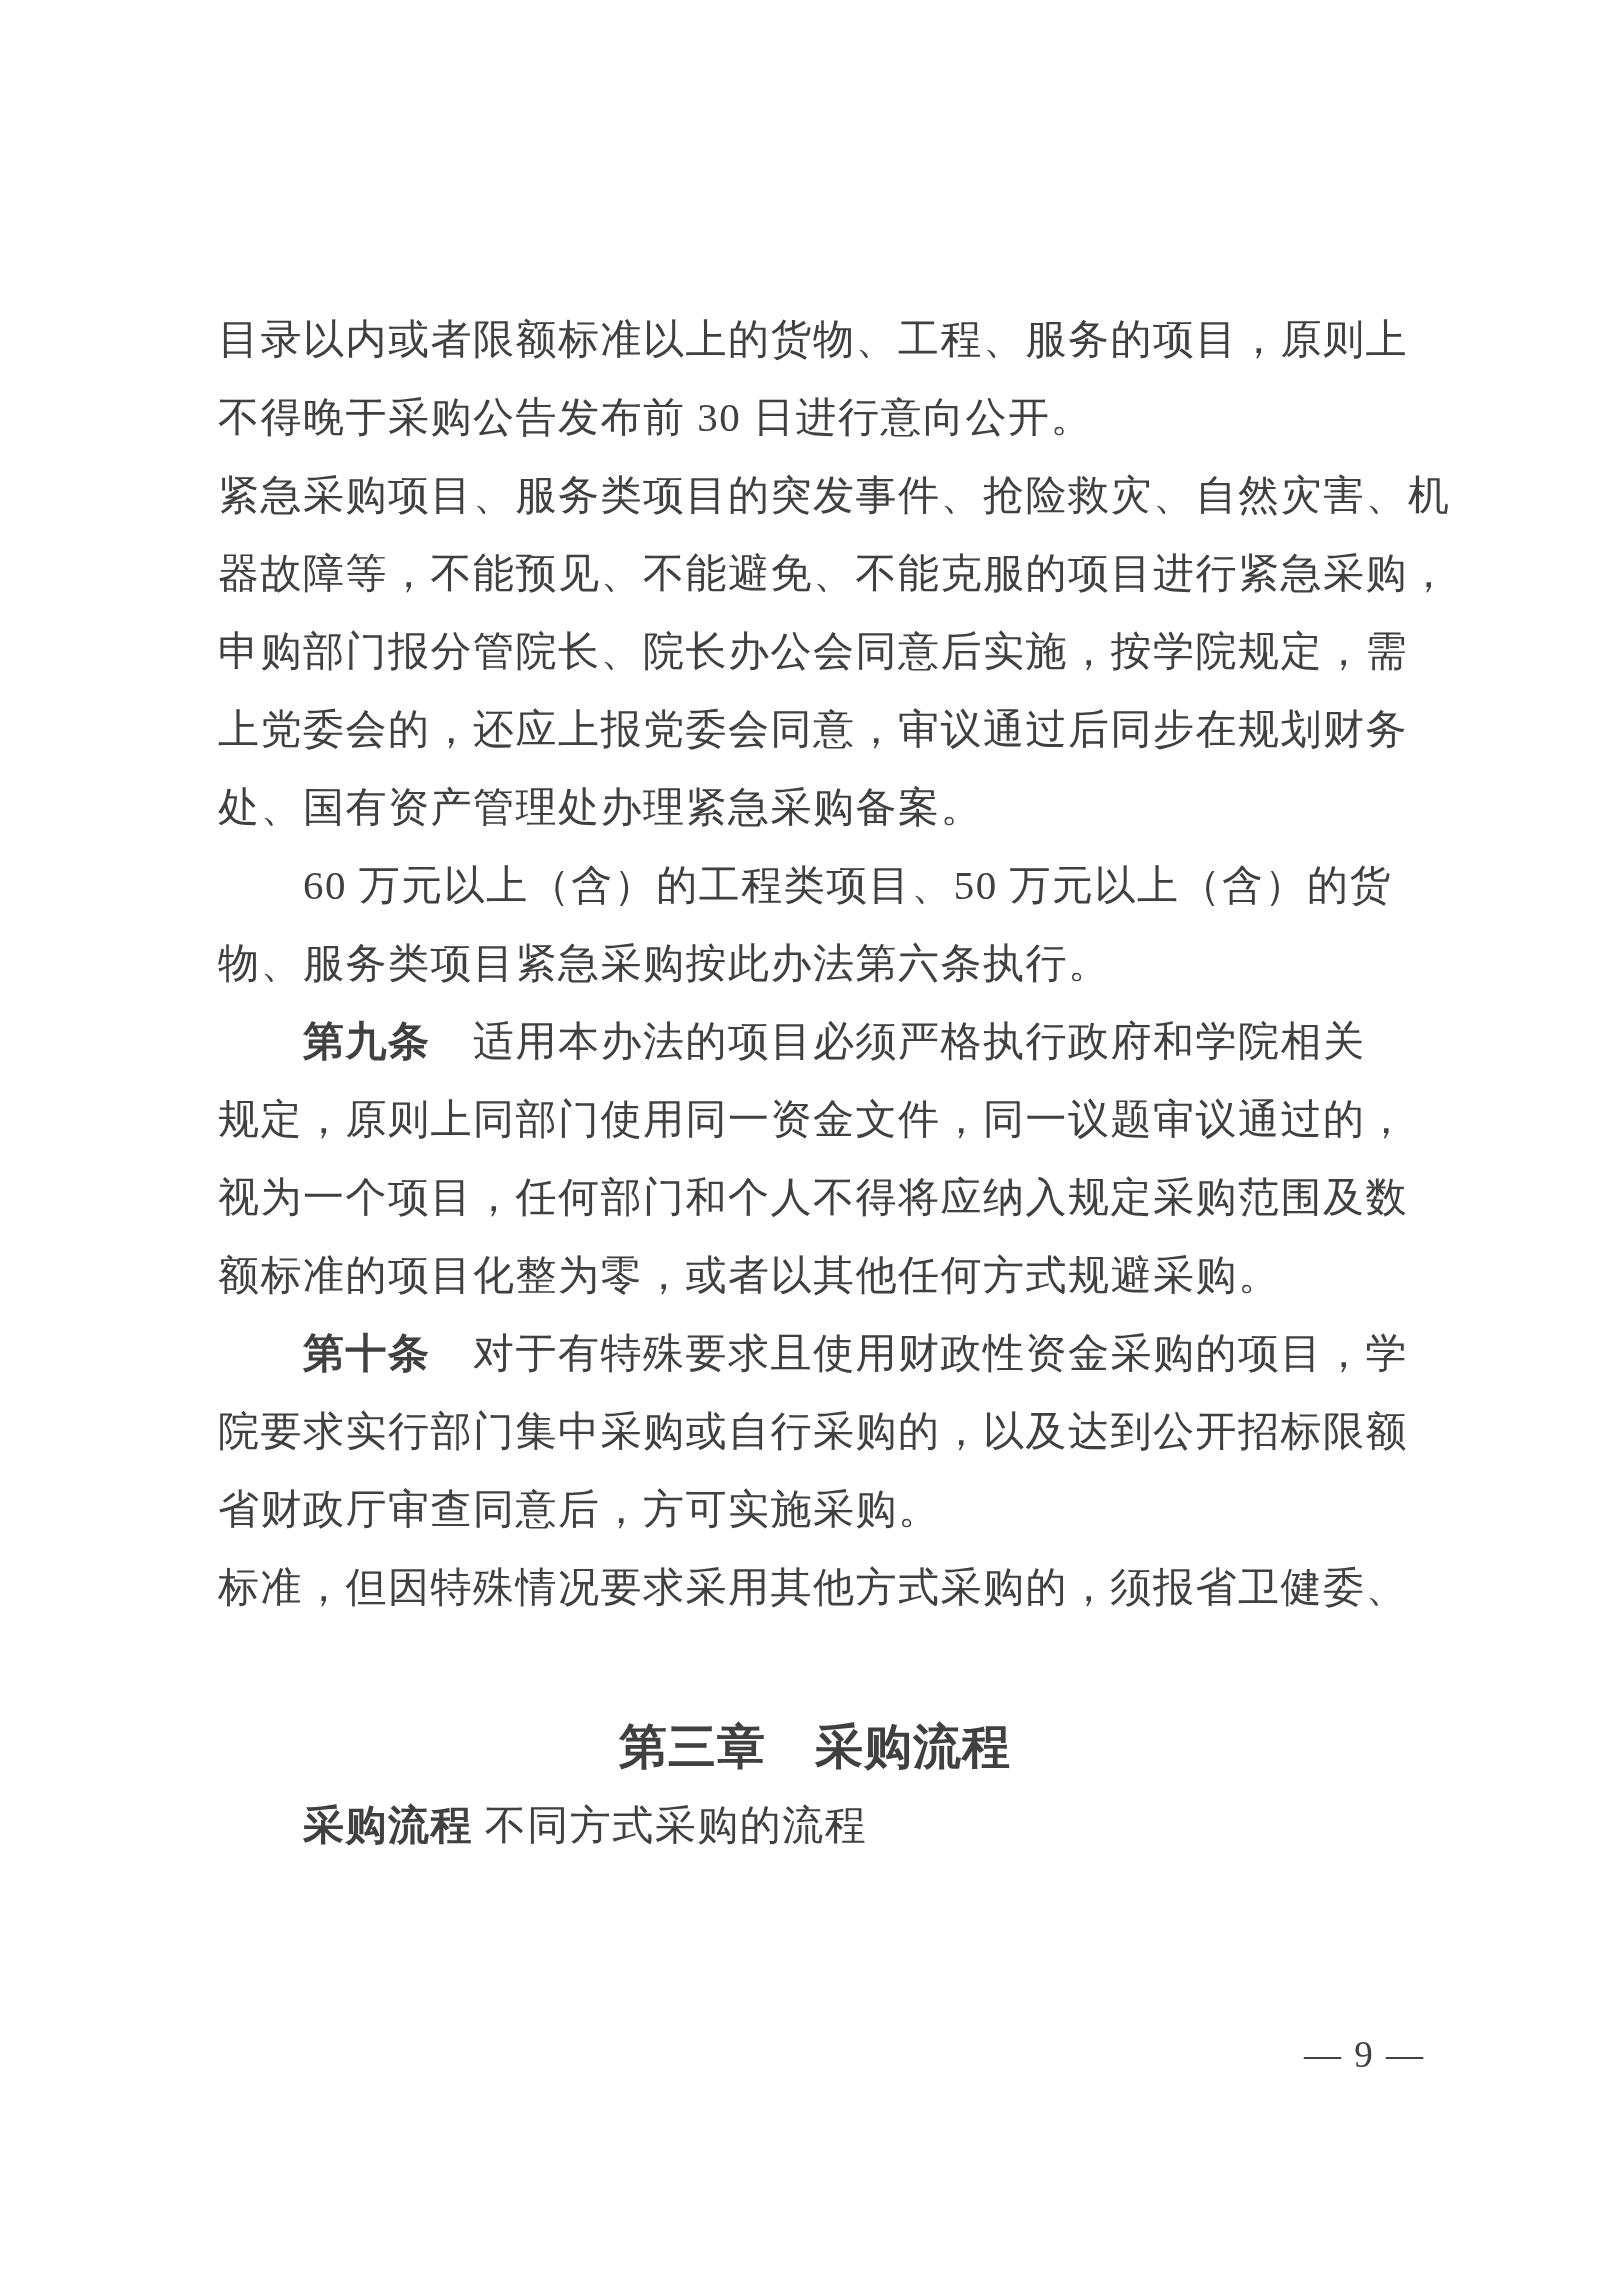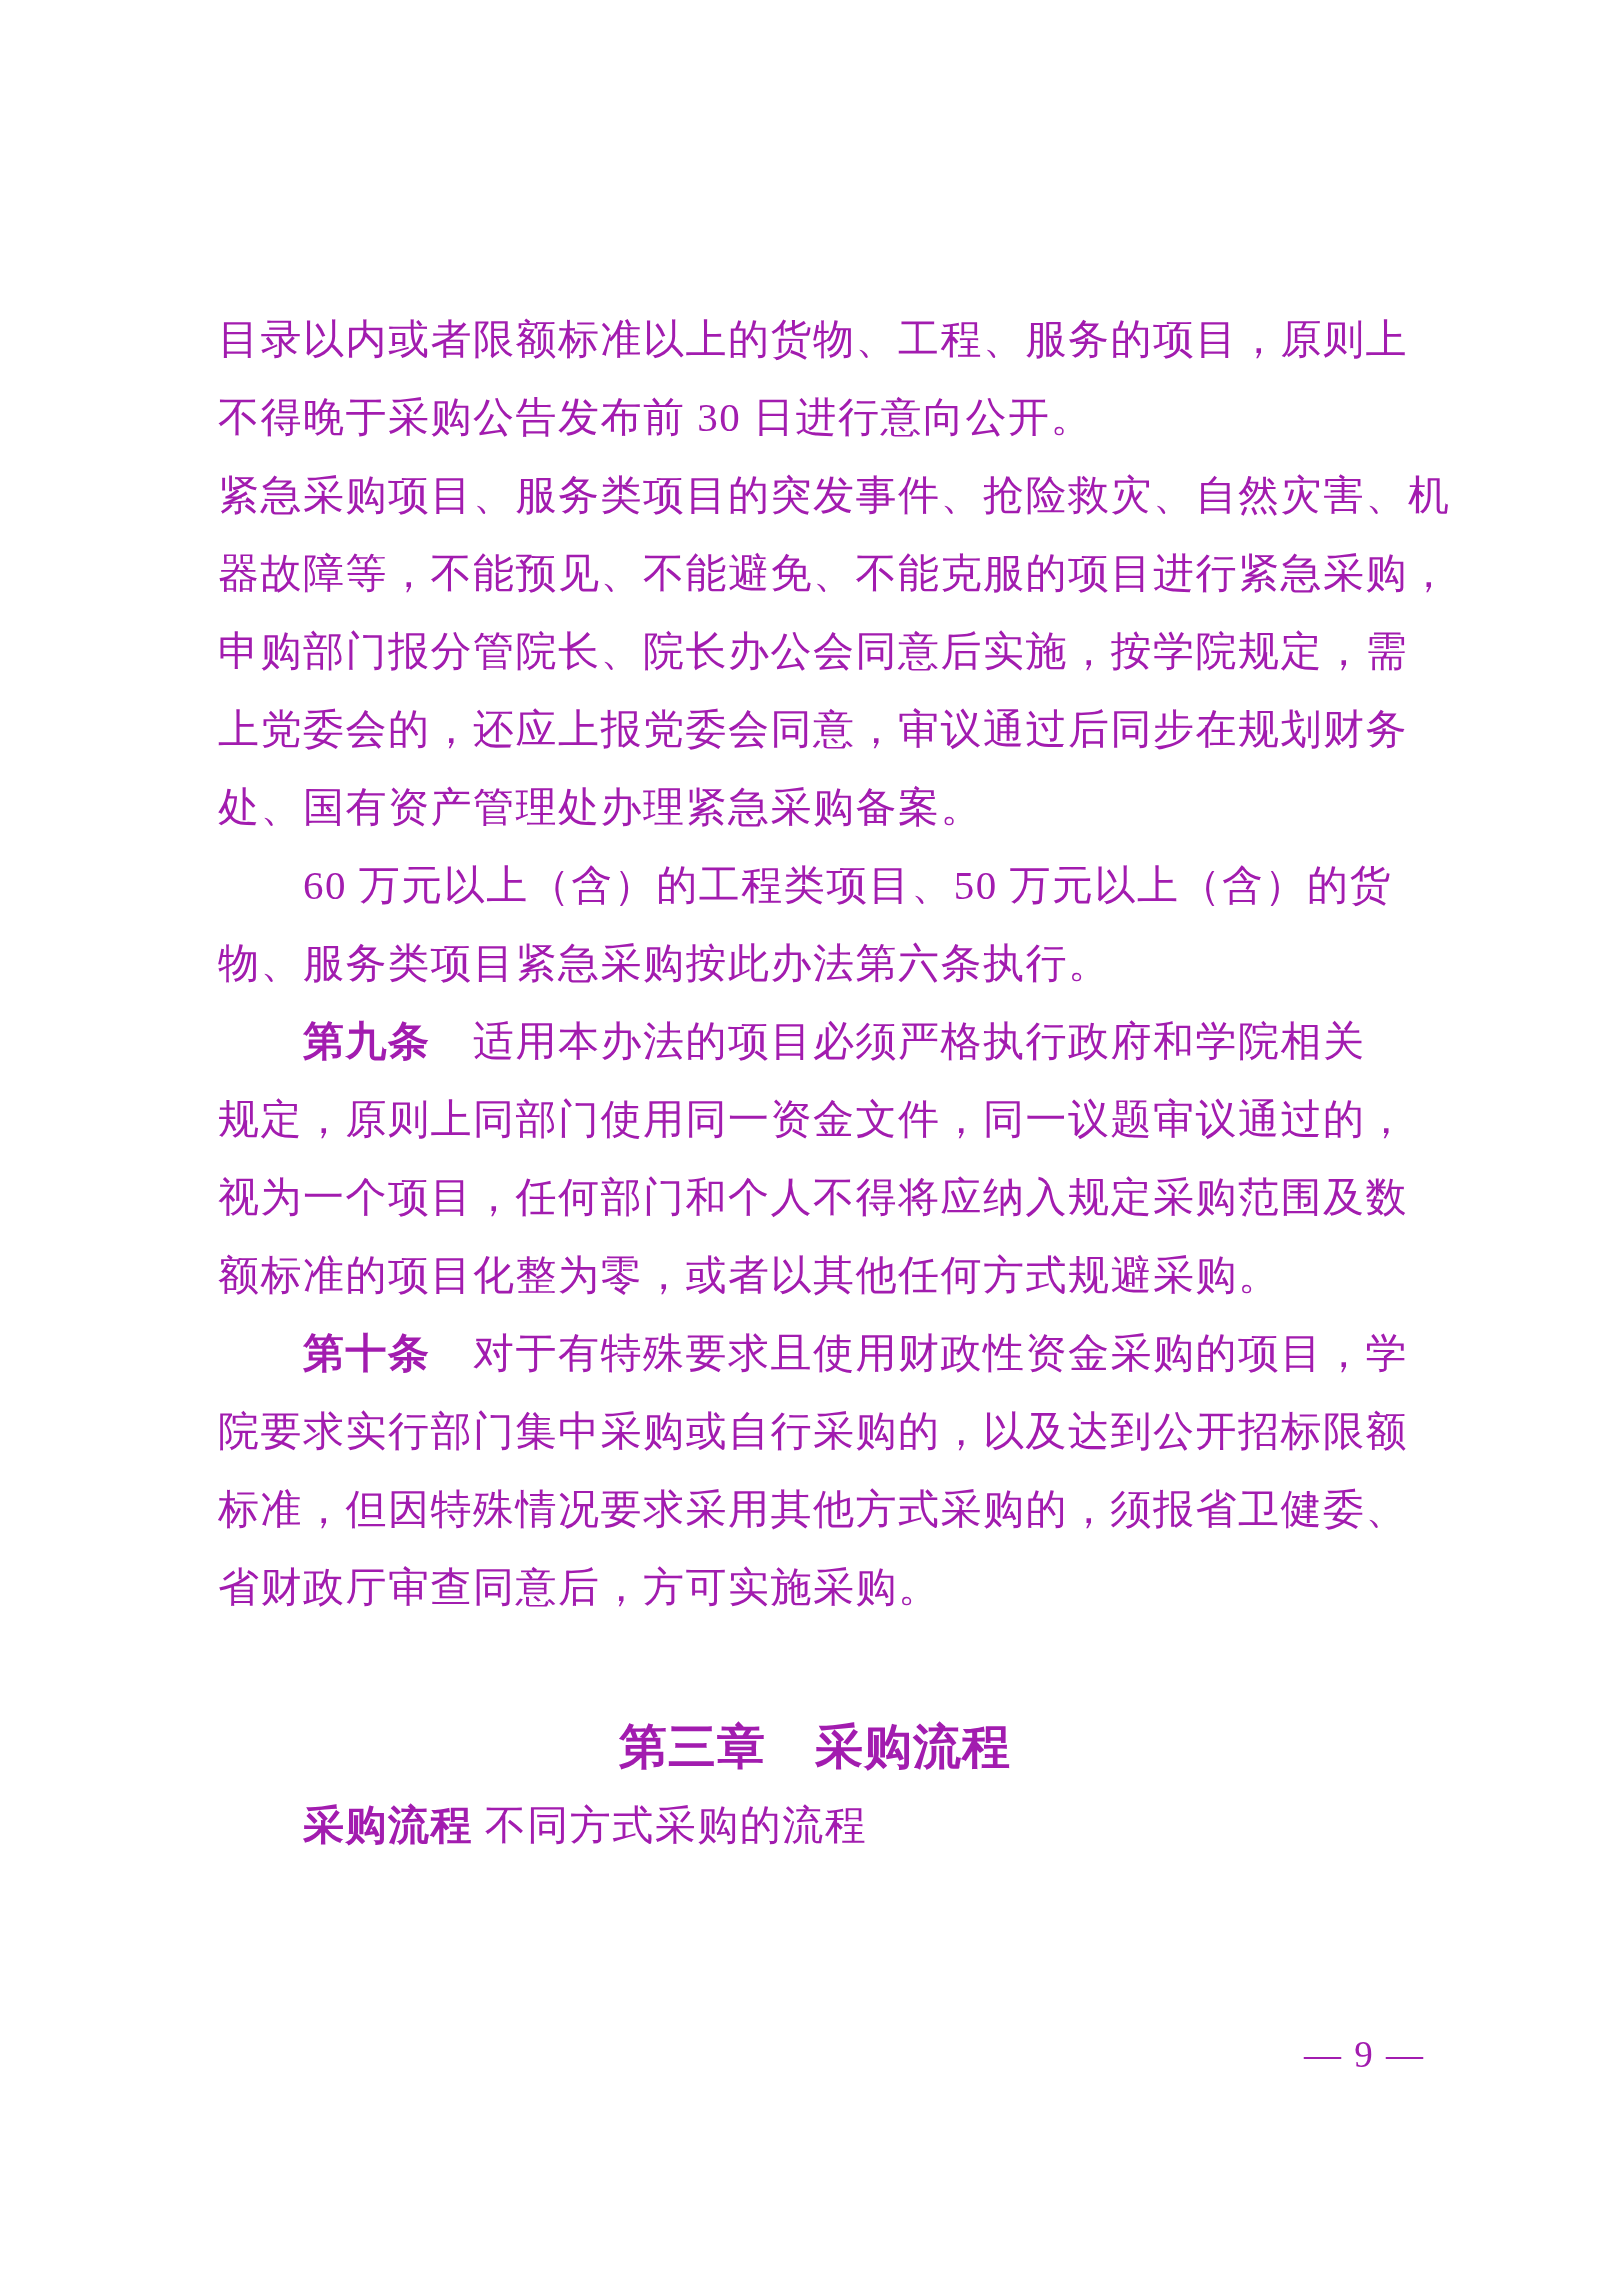--- a/index.html
+++ b/index.html
@@ -8,21 +8,21 @@
     background: #888;
   }
   .page {
     position: relative;
     width: 1621px;
     height: 2293px;
     margin: 0 auto;
     background: #ffffff;
     overflow: hidden;
     font-family: "Liberation Serif", "DejaVu Serif", serif;
-    color: #a21caf;
+    color: #404040;
   }
   .content {
     position: absolute;
     left: 218px;
     top: 300px;
     width: 1194px;
   }
   .line {
     height: 78px;
     line-height: 78px;
@@ -78,22 +78,22 @@
         <div class="line"><span>上党委会的，还应上报党委会同意，审议通过后同步在规划财务</span></div>
         <div class="line"><span>处、国有资产管理处办理紧急采购备案。</span></div>
         <div class="line indent"><span>60 万元以上（含）的工程类项目、50 万元以上（含）的货</span></div>
         <div class="line"><span>物、服务类项目紧急采购按此办法第六条执行。</span></div>
         <div class="line indent"><span class="bold">第九条</span><span>　适用本办法的项目必须严格执行政府和学院相关</span></div>
         <div class="line"><span>规定，原则上同部门使用同一资金文件，同一议题审议通过的，</span></div>
         <div class="line"><span>视为一个项目，任何部门和个人不得将应纳入规定采购范围及数</span></div>
         <div class="line"><span>额标准的项目化整为零，或者以其他任何方式规避采购。</span></div>
         <div class="line indent"><span class="bold">第十条</span><span>　对于有特殊要求且使用财政性资金采购的项目，学</span></div>
         <div class="line"><span>院要求实行部门集中采购或自行采购的，以及达到公开招标限额</span></div>
+        <div class="line"><span>省财政厅审查同意后，方可实施采购。</span></div>
         <div class="line"><span>标准，但因特殊情况要求采用其他方式采购的，须报省卫健委、</span></div>
-        <div class="line"><span>省财政厅审查同意后，方可实施采购。</span></div>
       </div>
     <div class="chapter">
       <span>第三章　采购流程</span>
     </div>
     <div class="clause">
       <span class="bold">采购流程</span><span> 不同方式采购的流程</span>
     </div>
   </div>
   <div class="pagenum">— 9 —</div>
 </div>

